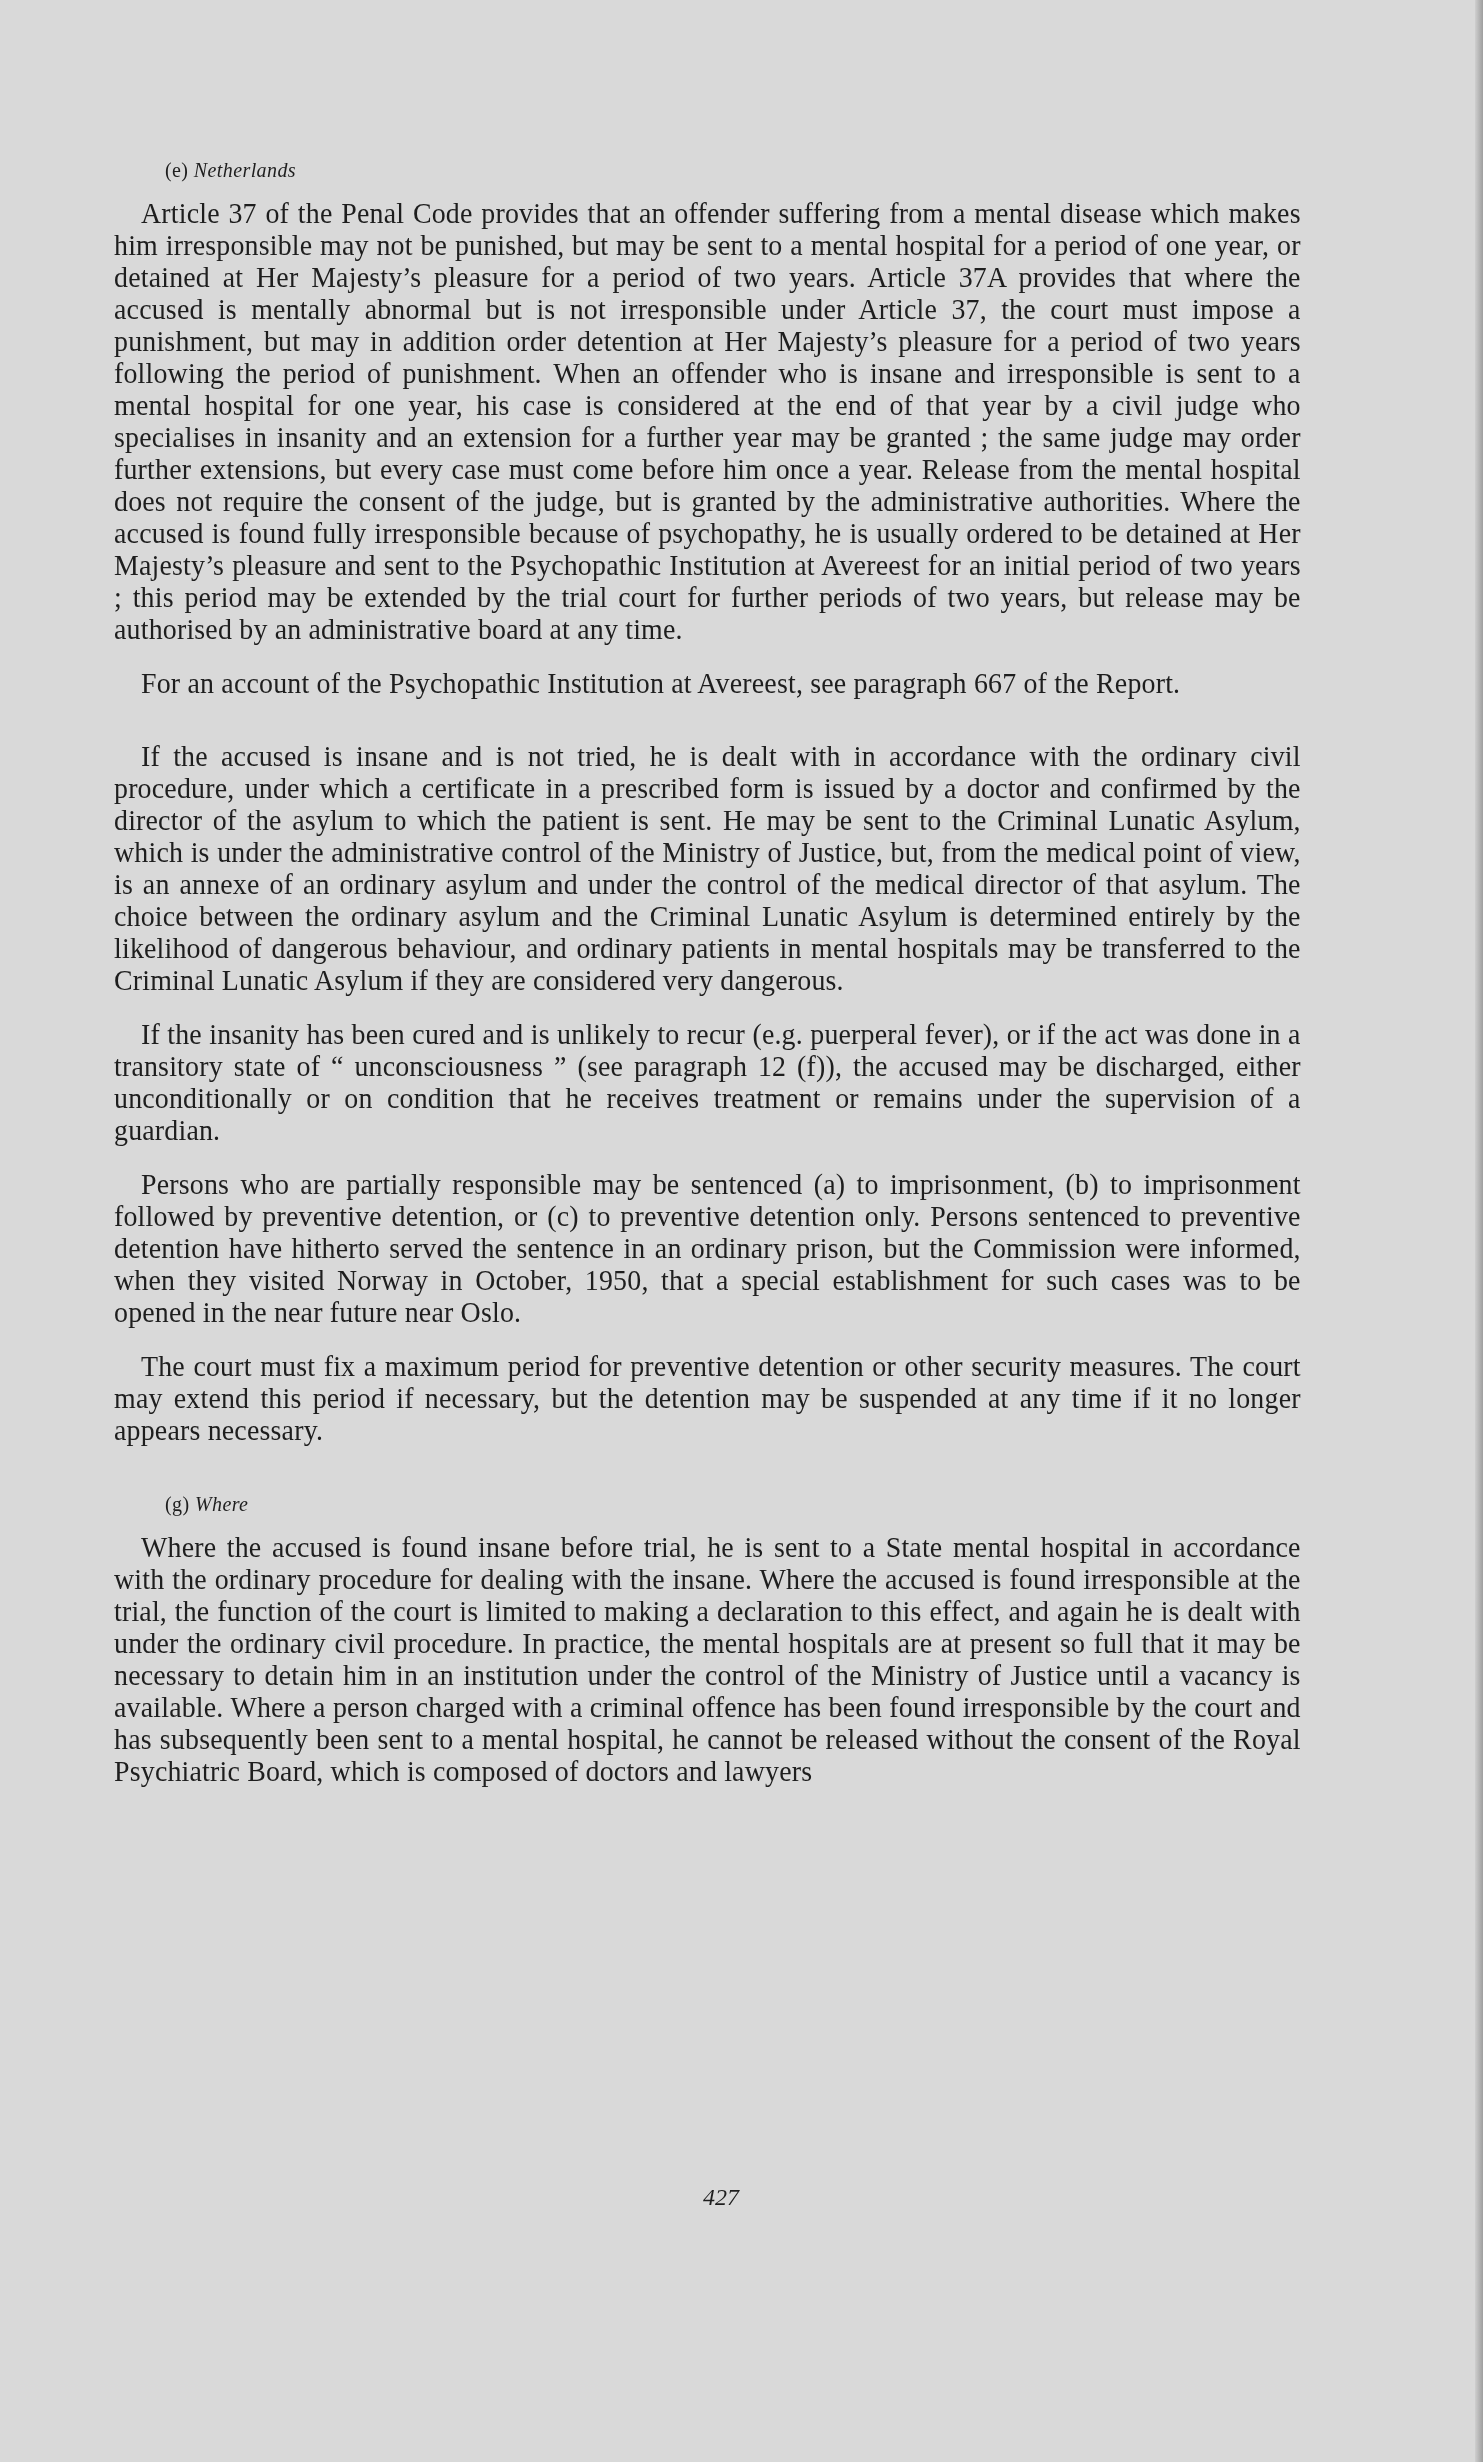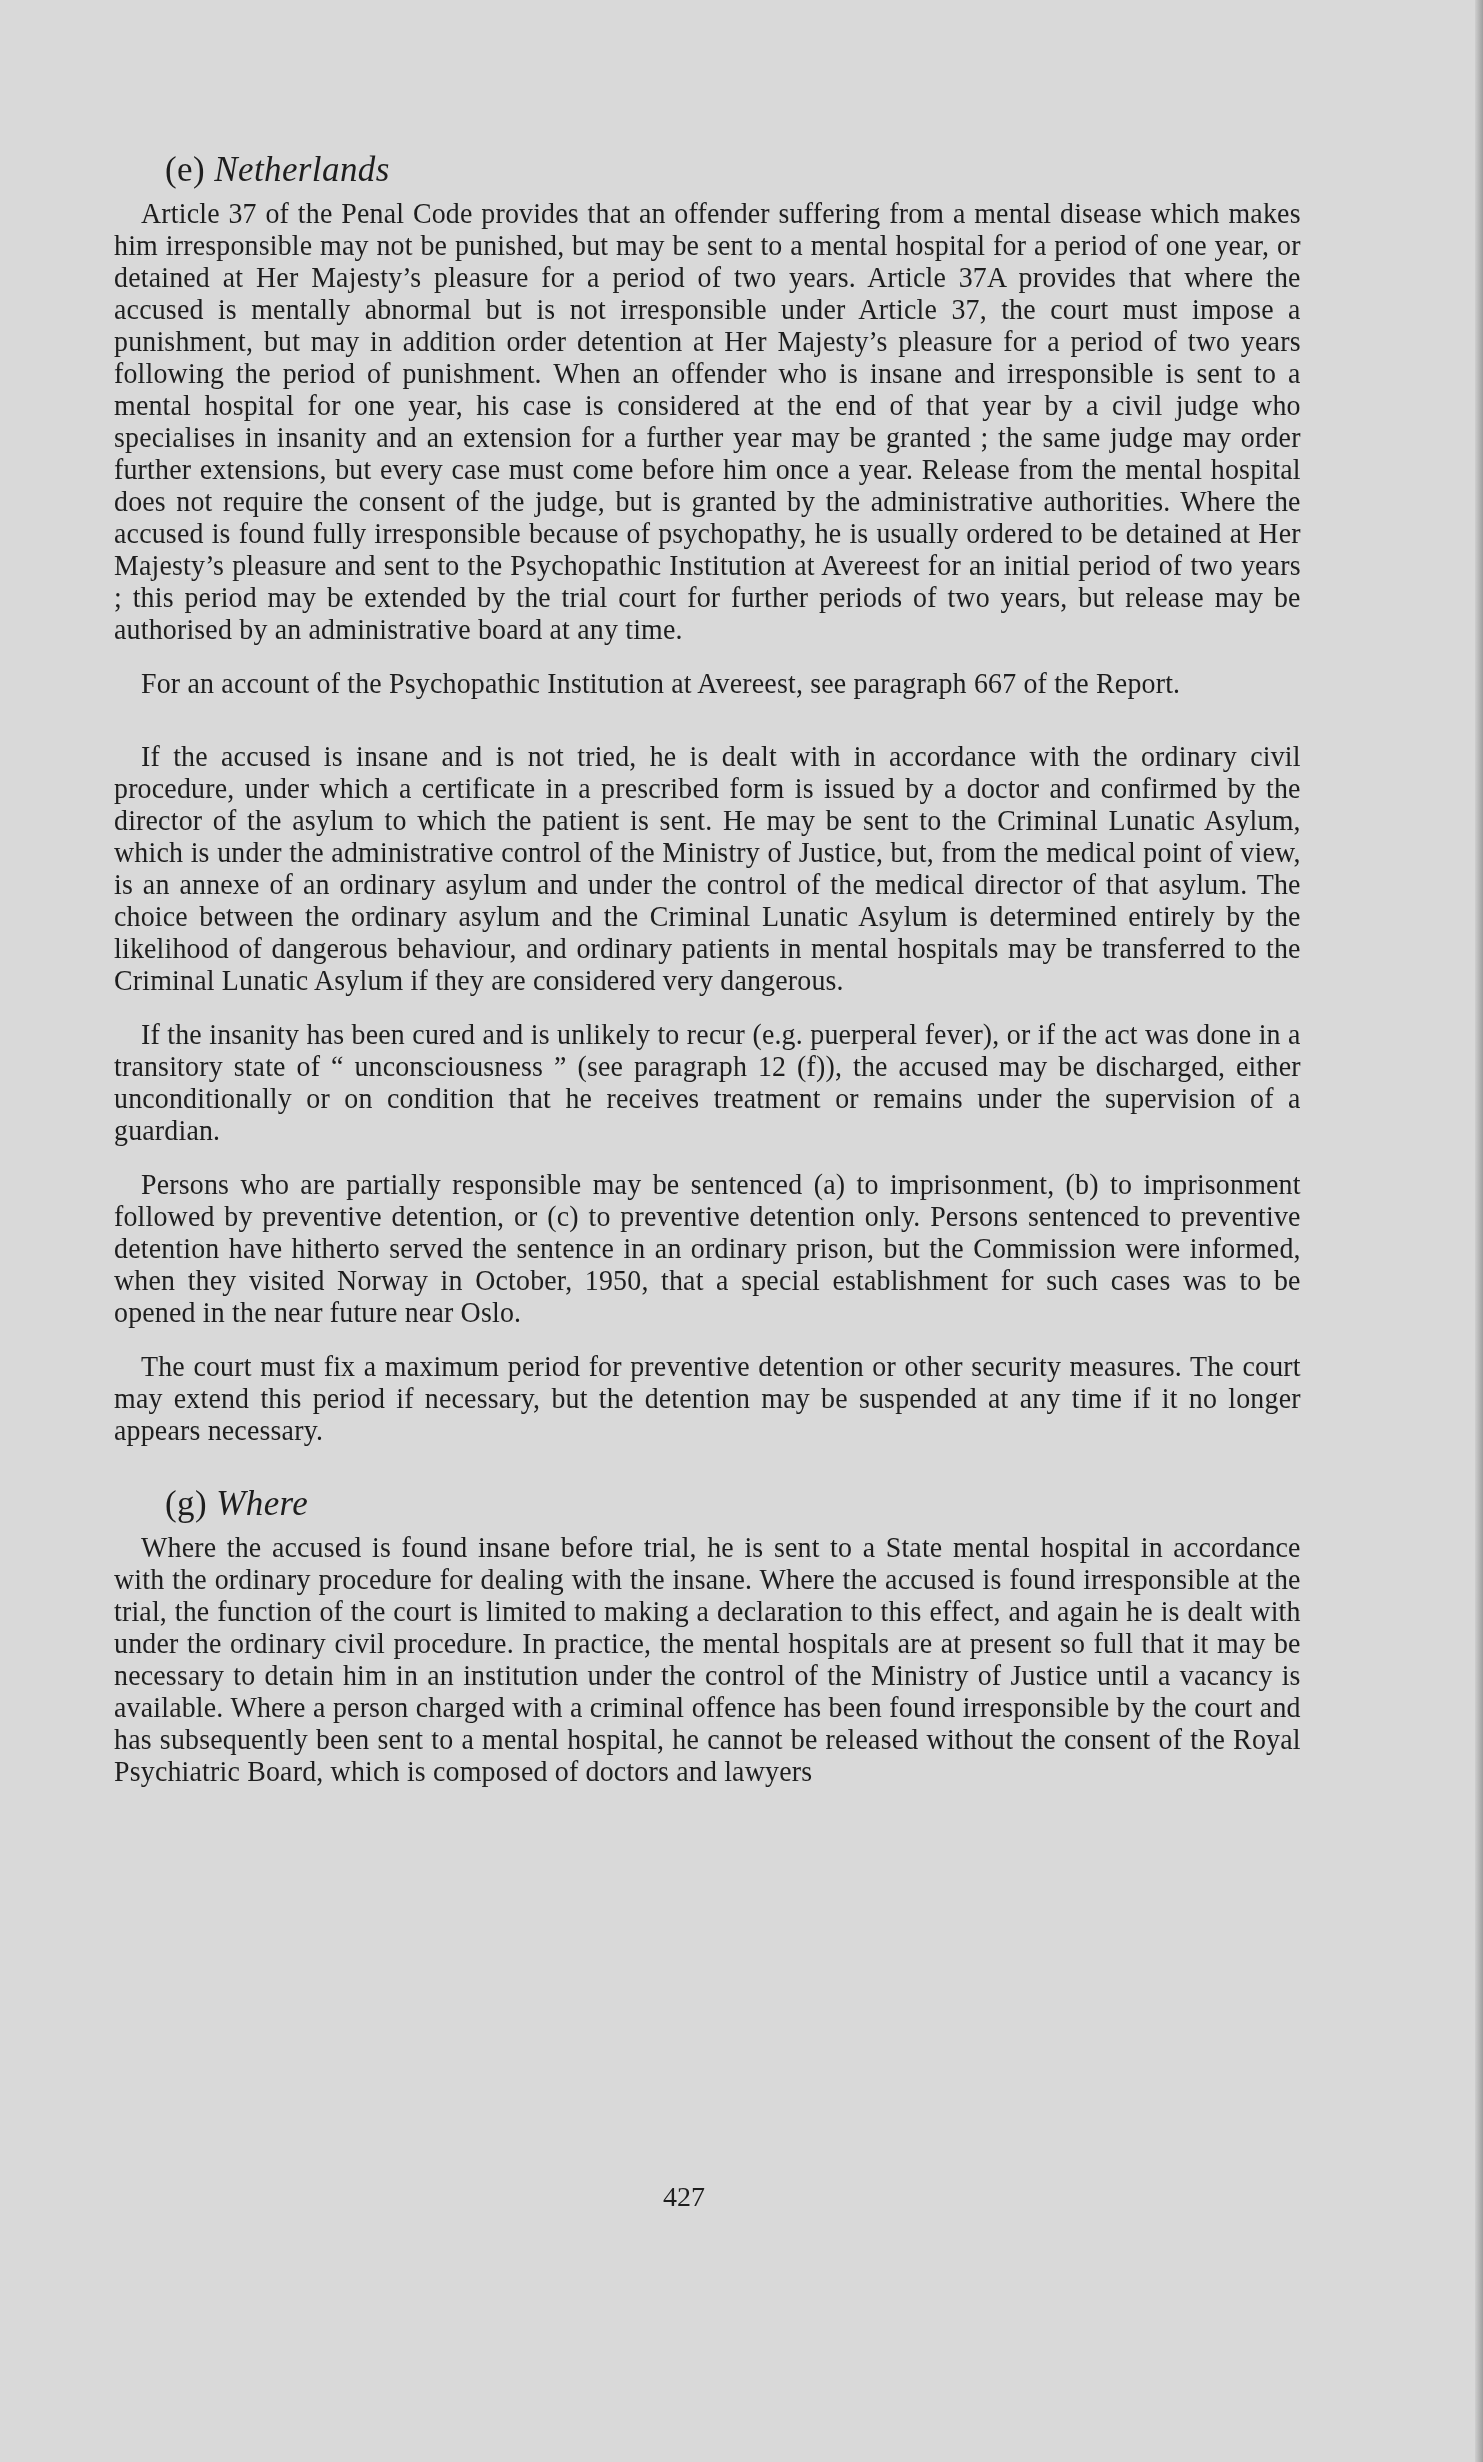--- a/index.html
+++ b/index.html
@@ -19,44 +19,45 @@
     background: linear-gradient(to right, #cfcfcf, #9e9e9e);
   }
   .page {
     position: absolute;
     left: 114px;
     top: 153px;
     width: 1187px;
   }
   .heading {
     font-style: italic;
-    font-size: 35px;
+    font-size: 20px;
     line-height: 34px;
     margin: 0 0 10.2px 51px;
     letter-spacing: 0.4px;
   }
   .heading .label { font-style: normal; }
   .para {
     font-size: 30px;
     line-height: 32px;
     text-align: justify;
     text-indent: 29px;
     margin: 0 0 22px 0;
     transform: scaleX(0.93);
     transform-origin: left top;
     width: 1276px;
     letter-spacing: 0.2px;
   }
   .spacer-heading { height: 18.7px; }
   .page-number {
     position: absolute;
-    left: 663px;
+    left: 703px;
     top: 2180px;
-    font-size: 28px;
+    font-size: 24px;
     line-height: 34px;
+    font-style: italic;
   }
 </style>
 </head>
 <body>
 
 <div class="page-edge"></div>
 
 <div class="page">
 
   <section>

